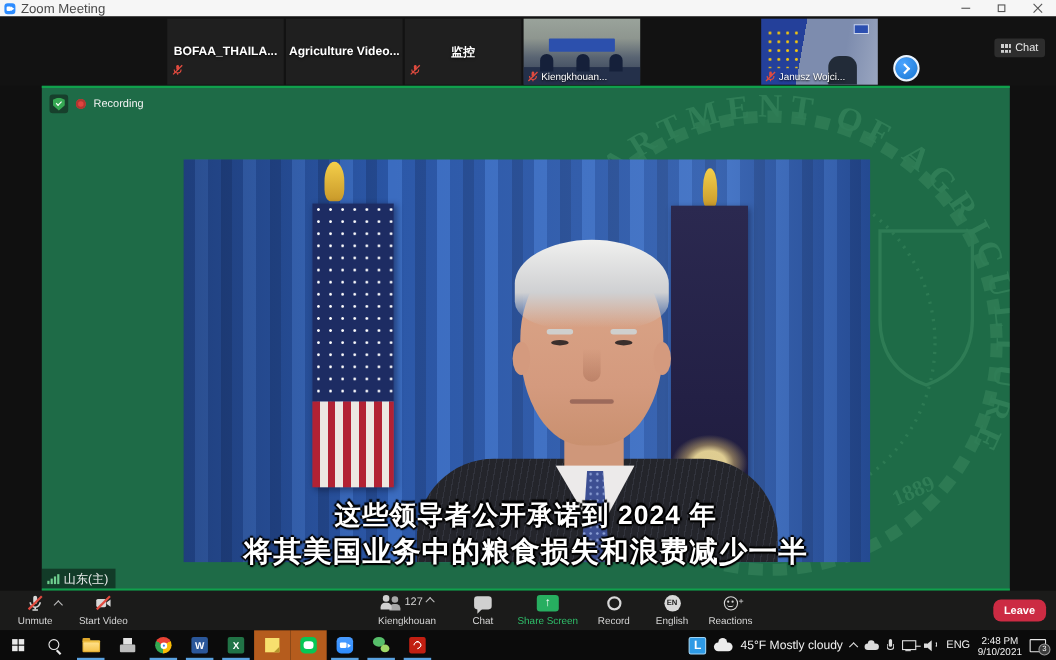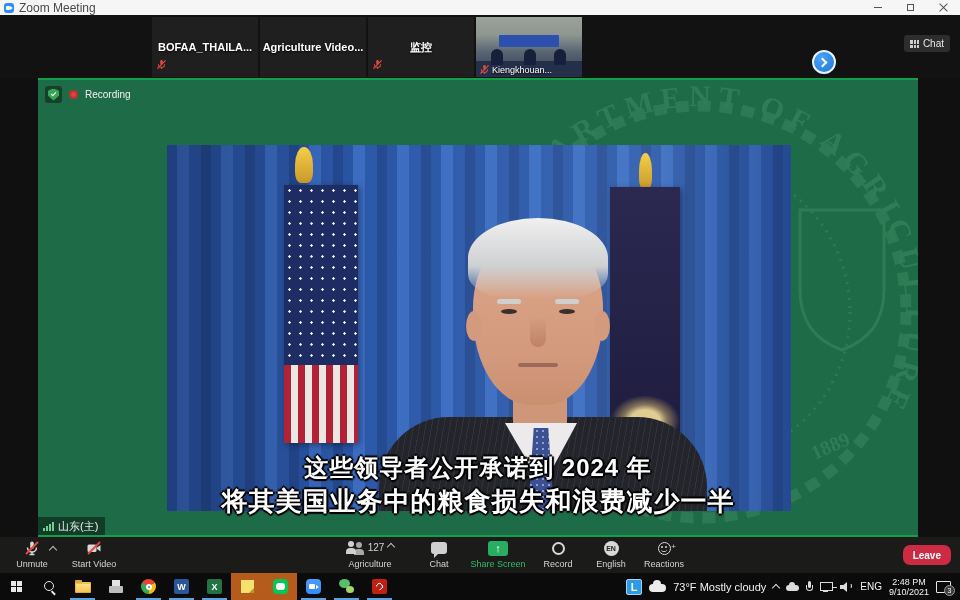--- a/index.html
+++ b/index.html
@@ -243,20 +243,34 @@
       <span class="bl-name">
           <svg class="mic-red" viewBox="0 0 16 16">
             <rect x="6.2" y="1.5" width="3.6" height="7" rx="1.8" fill="#e04b3f"></rect>
             <path d="M3.5 7.5a4.5 4.5 0 0 0 9 0" stroke="#e04b3f" stroke-width="1.5" fill="none"></path>
             <line x1="8" y1="12" x2="8" y2="14.5" stroke="#e04b3f" stroke-width="1.5"></line>
             <line x1="2" y1="14" x2="14" y2="2" stroke="#e04b3f" stroke-width="1.8"></line>
           </svg>
           <span>Kiengkhouan...</span>
         </span>
     </div>
+    <div class="thumb scene-eu" style="left:692px">
+      <div class="stars"></div>
+      <div class="speaker"></div>
+      <div class="logo"></div>
+      <span class="bl-name">
+          <svg class="mic-red" viewBox="0 0 16 16">
+            <rect x="6.2" y="1.5" width="3.6" height="7" rx="1.8" fill="#e04b3f"></rect>
+            <path d="M3.5 7.5a4.5 4.5 0 0 0 9 0" stroke="#e04b3f" stroke-width="1.5" fill="none"></path>
+            <line x1="8" y1="12" x2="8" y2="14.5" stroke="#e04b3f" stroke-width="1.5"></line>
+            <line x1="2" y1="14" x2="14" y2="2" stroke="#e04b3f" stroke-width="1.8"></line>
+          </svg>
+          <span>Janusz Wojci...</span>
+        </span>
+    </div>
     <div class="next-btn">
         <span class="next-chev"></span>
       </div>
     <div class="view-btn">
       <span class="view-grid"></span>
       <span>Chat</span>
     </div>
   </div>
 
   <div class="stage">
@@ -347,21 +361,21 @@
           </svg>
         </span>
       <span class="lbl">Start Video</span>
     </div>
     <div class="zbtn btn-participants">
       <span class="prow">
         <span class="people-ic"></span>
         <span>127</span>
         <span class="caret"></span>
       </span>
-      <span class="lbl">Agriculture</span>
+      <span class="lbl">Kiengkhouan</span>
     </div>
     <div class="zbtn btn-chat">
       <span class="icon16">
           <span class="chat-ic"></span>
         </span>
       <span class="lbl">Chat</span>
     </div>
     <div class="zbtn btn-share">
       <span class="icon16">
           <span class="share-ic">↑</span>
@@ -435,21 +449,21 @@
       </div>
     <div class="tb-item active">
         <span class="acrobat-ic">
           <i></i>
         </span>
       </div>
   </div>
   <div class="tray">
     <span class="l-badge">L</span>
     <span class="cloud"></span>
-    <span class="weather-text">73°F  Mostly cloudy</span>
+    <span class="weather-text">45°F  Mostly cloudy</span>
     <span class="tray-caret"></span>
     <span class="cloud-sm"></span>
     <span class="mic-tray"></span>
     <span class="net-tray"></span>
     <span class="spk-tray">
         <span class="spk-wave"></span>
       </span>
     <span class="eng-label">ENG</span>
     <span class="clock">
       <span>2:48 PM</span><br>

